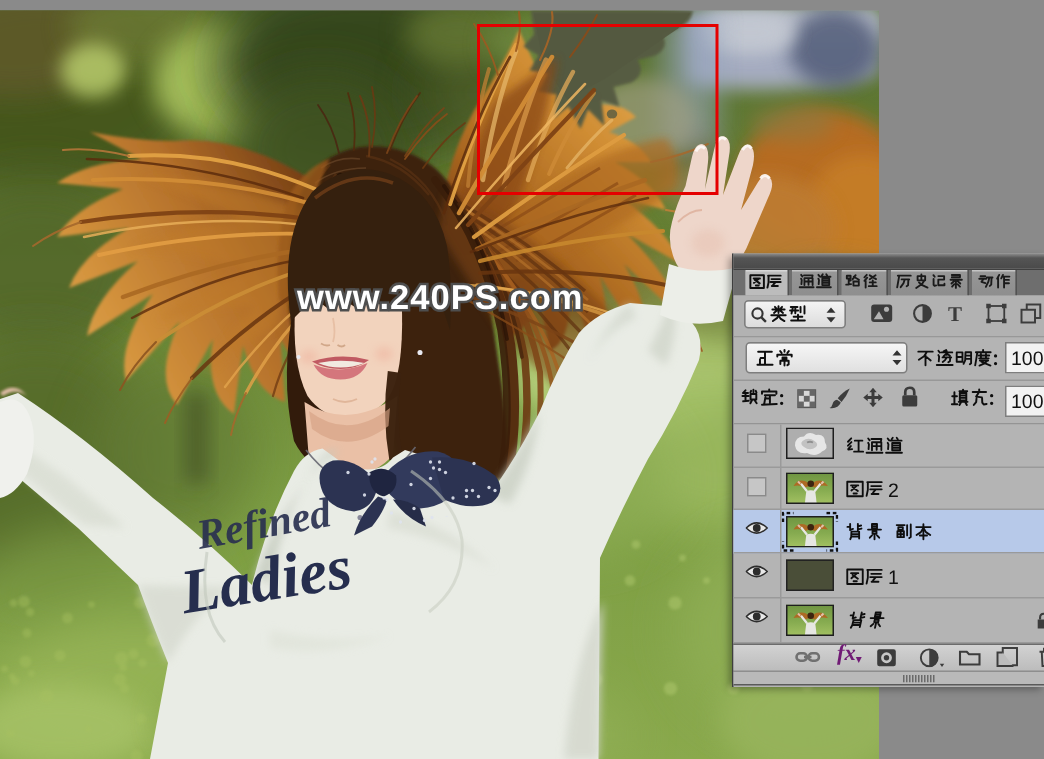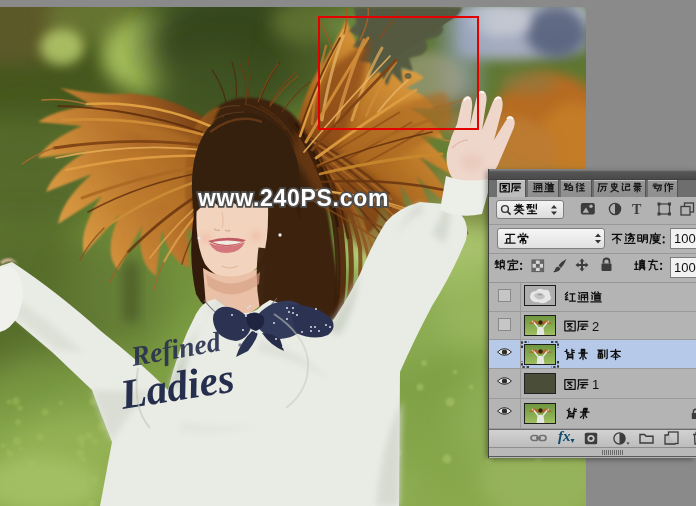--- a/index.html
+++ b/index.html
@@ -481,21 +481,21 @@
       <path d="M2.4,5 L2.4,3.6 Q2.4,1.2 4.8,1.2 Q7.2,1.2 7.2,3.6 L7.2,5" fill="none" stroke="#3c3c3c" stroke-width="1.4"></path>
     </svg>
     <div style="position:absolute;left:0;top:260px;width:100%;height:19px;background:linear-gradient(#d2d2d2,#bcbcbc);border-top:1px solid #6b6b6b;border-bottom:1px solid #8e8e8e"></div>
     <svg style="position:absolute;left:41px;top:264px" width="17" height="10">
       <g stroke="#707070" stroke-width="1.7" fill="none">
         <rect x="1" y="2.5" width="7" height="5" rx="2.5"></rect>
         <rect x="9" y="2.5" width="7" height="5" rx="2.5"></rect>
         <line x1="6" y1="5" x2="11" y2="5"></line>
       </g>
     </svg>
-    <div style="position:absolute;left:69px;top:259px;font:italic bold 15px 'Liberation Serif';color:#0c4a6e">fx<span style="font:8px 'Liberation Sans';vertical-align:-2px">▾</span></div>
+    <div style="position:absolute;left:69px;top:259px;font:italic bold 15px 'Liberation Serif';color:#701a75">fx<span style="font:8px 'Liberation Sans';vertical-align:-2px">▾</span></div>
     <svg style="position:absolute;left:95px;top:263px" width="14" height="13">
       <rect x="0.8" y="0.8" width="12.4" height="11.4" rx="1.5" fill="#3c3c3c"></rect>
       <circle cx="7" cy="6.5" r="3.6" fill="#c6c6c6"></circle>
       <circle cx="7" cy="6.5" r="1.8" fill="#3c3c3c"></circle>
     </svg>
     <svg style="position:absolute;left:124px;top:263px" width="17" height="13">
       <circle cx="6.5" cy="6.5" r="5.6" fill="none" stroke="#3c3c3c" stroke-width="1.3"></circle>
       <path d="M6.5,0.9 A5.6,5.6 0 0 1 6.5,12.1 Z" fill="#3c3c3c"></path>
       <path d="M13.5,10.5 l3,0 l-1.5,2.2 Z" fill="#3c3c3c"></path>
     </svg>

